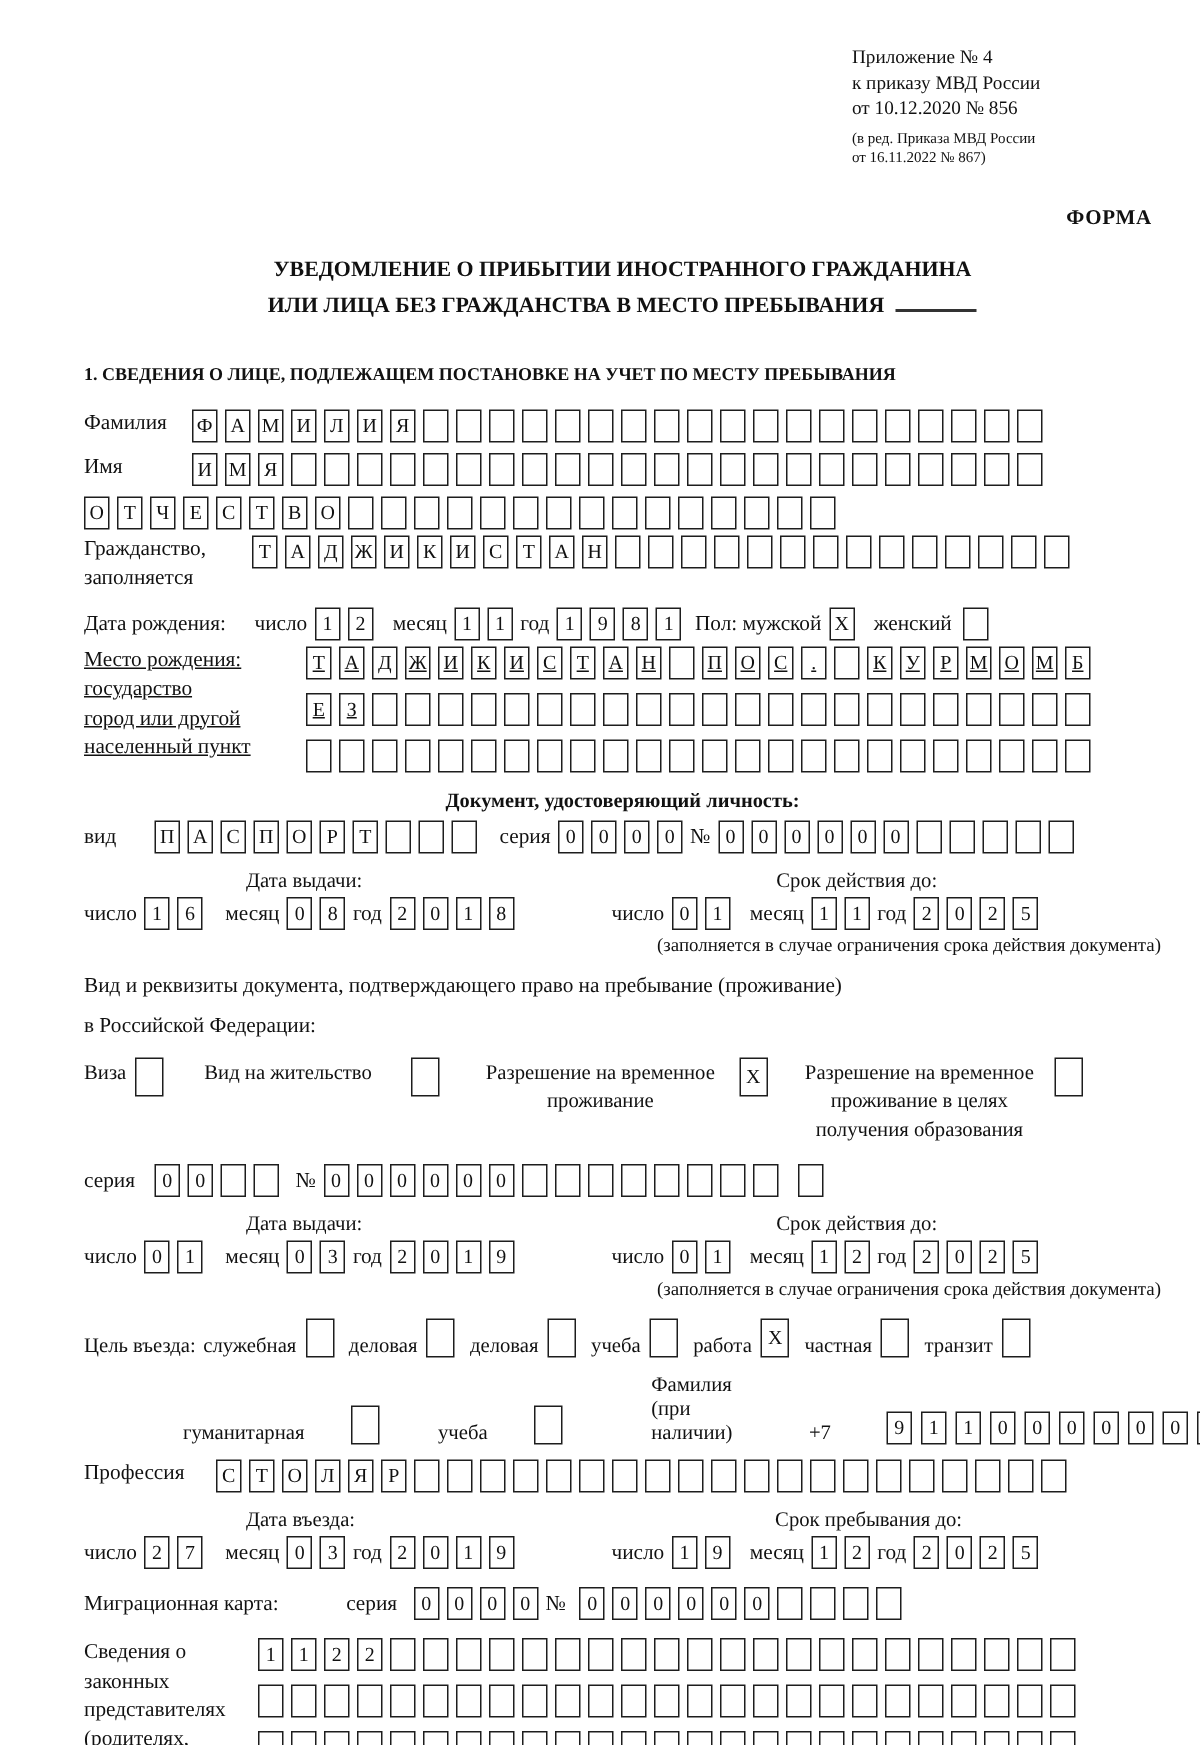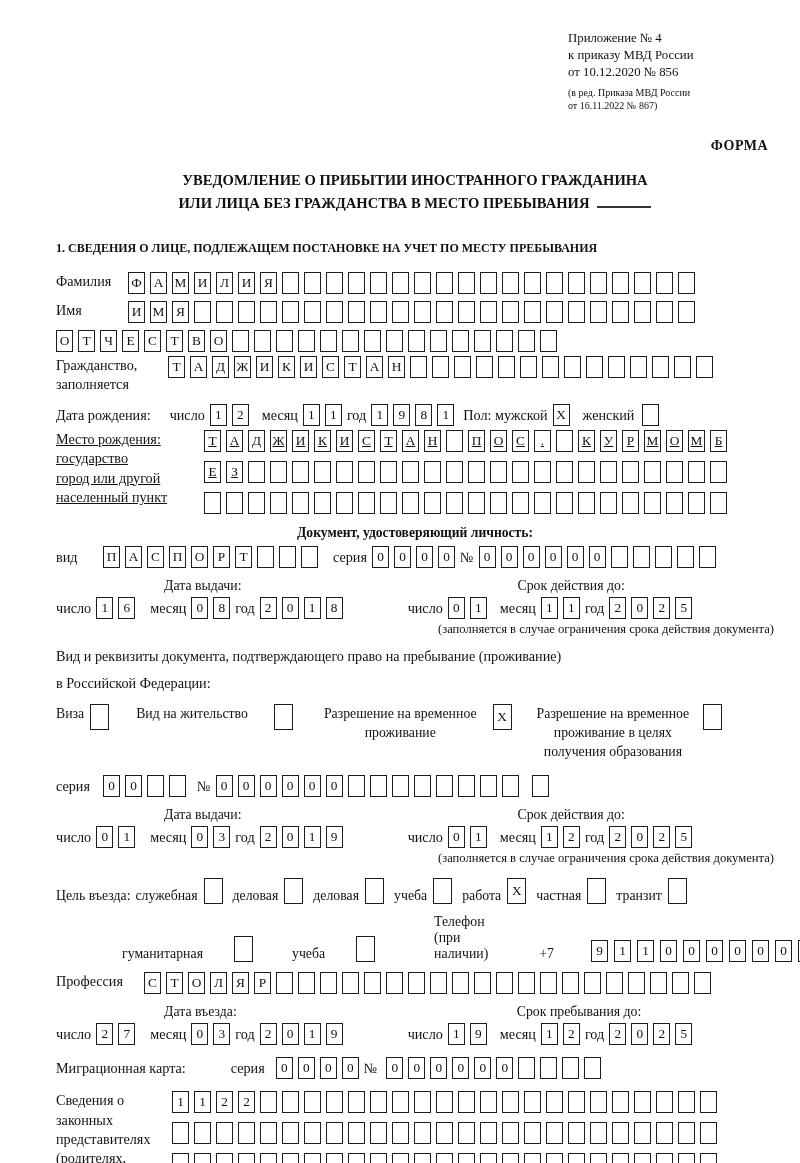--- a/index.html
+++ b/index.html
@@ -482,21 +482,21 @@
   <span class="cell cb"></span>
   <span style="margin-left:10px;">транзит</span>
   <span class="cell cb"></span>
 </div>
 
 <div class="purpose" style="margin-top:10px;gap:25px;">
   <span style="margin-left:66px;">гуманитарная</span>
   <span class="cell cb"></span>
   <span style="margin-left:14px;">учеба</span>
   <span class="cell cb"></span>
-  <span style="margin-left:34px;">Телефон (при наличии)</span>
+  <span style="margin-left:34px;">Фамилия (при наличии)</span>
   <span style="margin-left:26px; margin-right:6px;">+7</span>
   <div class="boxrow">
       <span class="cell">9</span>
       <span class="cell">1</span>
       <span class="cell">1</span>
       <span class="cell">0</span>
       <span class="cell">0</span>
       <span class="cell">0</span>
       <span class="cell">0</span>
       <span class="cell">0</span>

